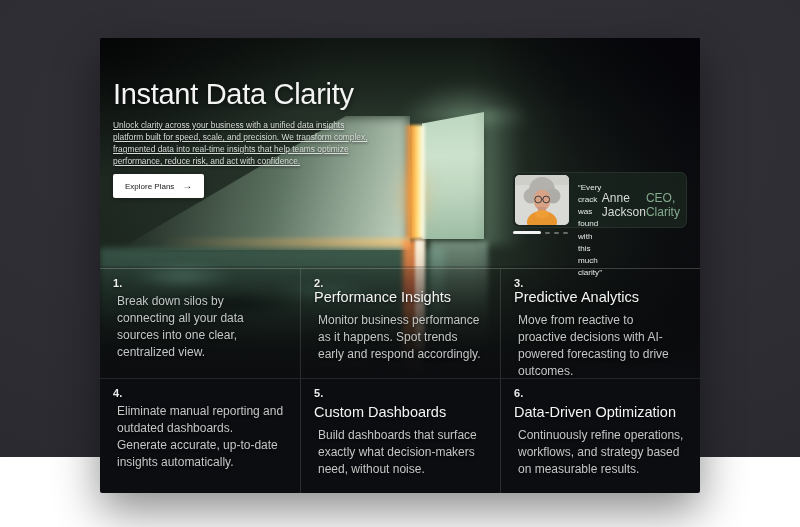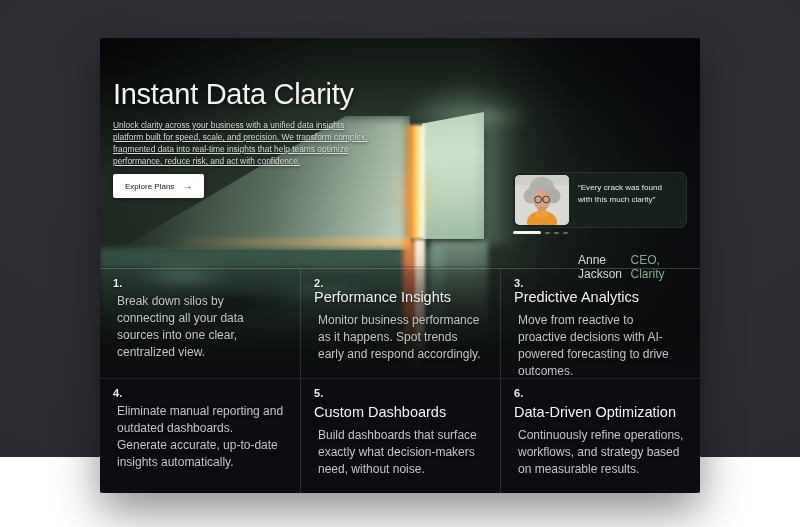--- a/index.html
+++ b/index.html
@@ -65,21 +65,21 @@
   .cta{position:absolute;left:13px;top:136px;height:24px;display:inline-flex;align-items:center;
     gap:8px;padding:12px 12px;background:#ffffff;color:#17181b;border:none;border-radius:2px;
     font-family:inherit;font-size:8px;cursor:pointer;box-shadow:0 1px 5px rgba(0,0,0,0.4);}
   .cta .arrow{font-size:10px;line-height:1;}
 
   .testimonial{position:absolute;left:412px;top:134px;width:175px;height:56px;box-sizing:border-box;
     background:rgba(26,36,31,0.82);border:1px solid rgba(255,255,255,0.07);border-radius:7px;
     display:flex;padding:2px;}
   .avatar{width:54px;height:50px;border-radius:5px;overflow:hidden;flex:none;background:#d8d8d4;}
   .avatar svg{display:block;width:100%;height:100%;}
-  .t-right{flex:1;min-width:0;display:flex;flex-direction:column;padding:7px 7px 6px 9px;gap:47px;}
+  .t-right{flex:1;min-width:0;display:flex;padding:7px 7px 6px 9px;}
   .quote{font-size:8.1px;line-height:1.5;color:#e6eae6;}
   .t-meta{margin-top:auto;display:flex;justify-content:space-between;align-items:baseline;font-size:12px;}
   .t-name{color:#d6dbd6;}
   .t-role{color:#84ab8e;}
   .progress{position:absolute;left:413px;top:193px;display:flex;align-items:center;gap:4px;}
   .p-bar{width:28px;height:3px;border-radius:2px;background:rgba(255,255,255,0.95);}
   .p-dot{width:5px;height:2px;border-radius:1px;background:rgba(255,255,255,0.35);}
 
   
   .grid{position:absolute;left:0;top:230px;width:600px;height:225px;z-index:1;

